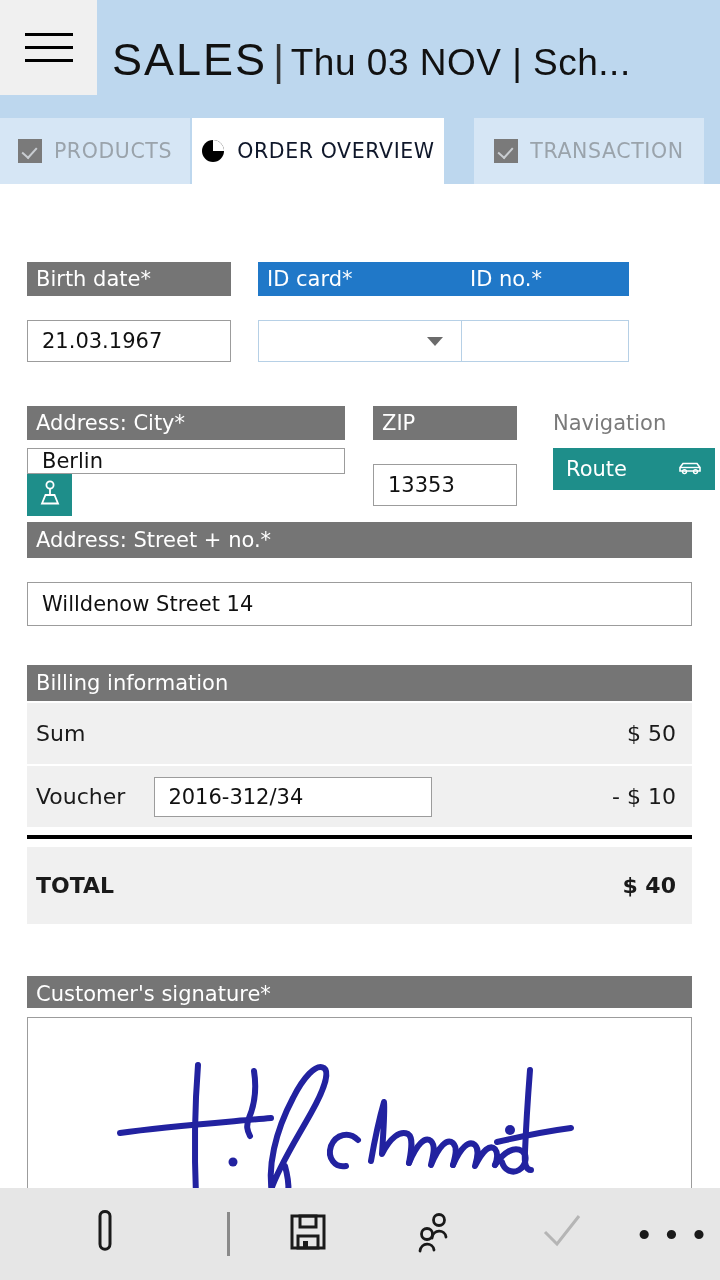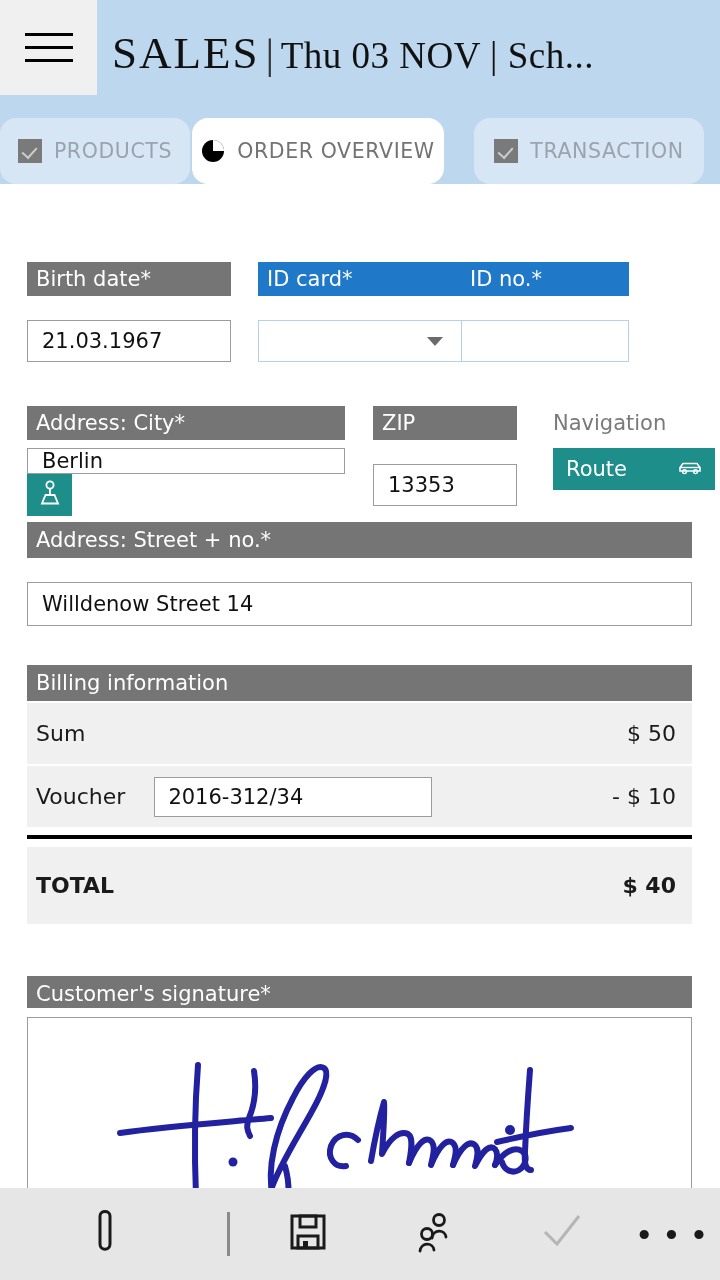--- a/index.html
+++ b/index.html
@@ -33,27 +33,27 @@
   .menu-bars span {
     display: block;
     height: 3px;
     background: #000;
     margin: 10px 0;
     border-radius: 0;
   }
   .app-title {
     position: absolute;
     left: 112px;
-    top: 27px;
+    top: 34px;
     font-size: 43px;
     letter-spacing: 0.5px;
     color: #111;
     font-weight: 300;
     white-space: nowrap;
-    font-family: Liberation Serif, serif;
+    font-family: Liberation Sans, sans-serif;
   }
   .app-title .strong {
     font-size: 45px;
     letter-spacing: 2px;
   }
   .app-title .sep {
     font-weight: 200;
     padding: 0 6px;
     color: #333;
   }
@@ -70,33 +70,32 @@
     align-items: flex-start;
   }
   .tab {
     height: 66px;
     display: flex;
     align-items: center;
     justify-content: center;
     gap: 12px;
     box-sizing: border-box;
     cursor: pointer;
-    border-radius: 16px;
   }
   .tab-products { width: 190px; background: #d6e6f5; }
   .tab-order    { width: 252px; background: #ffffff; margin-left: 2px;}
   .tab-trans    { width: 230px; background: #d6e6f5; margin-left: 30px; }
   .tab-label {
     font-size: 20.5px;
     letter-spacing: 0.6px;
     font-family: "DejaVu Sans", sans-serif;
     font-weight: 400;
   }
   .tab-products .tab-label, .tab-trans .tab-label { color: #9aa3ab; }
-  .tab-order .tab-label { color: #737373; }
+  .tab-order .tab-label { color: #0f172a; }
   .chk-icon {
     width: 24px; height: 24px;
     background: #7a7a7a;
     position: relative;
     flex: none;
   }
   .chk-icon::after {
     content: "";
     position: absolute;
     left: 7px; top: 5px;

